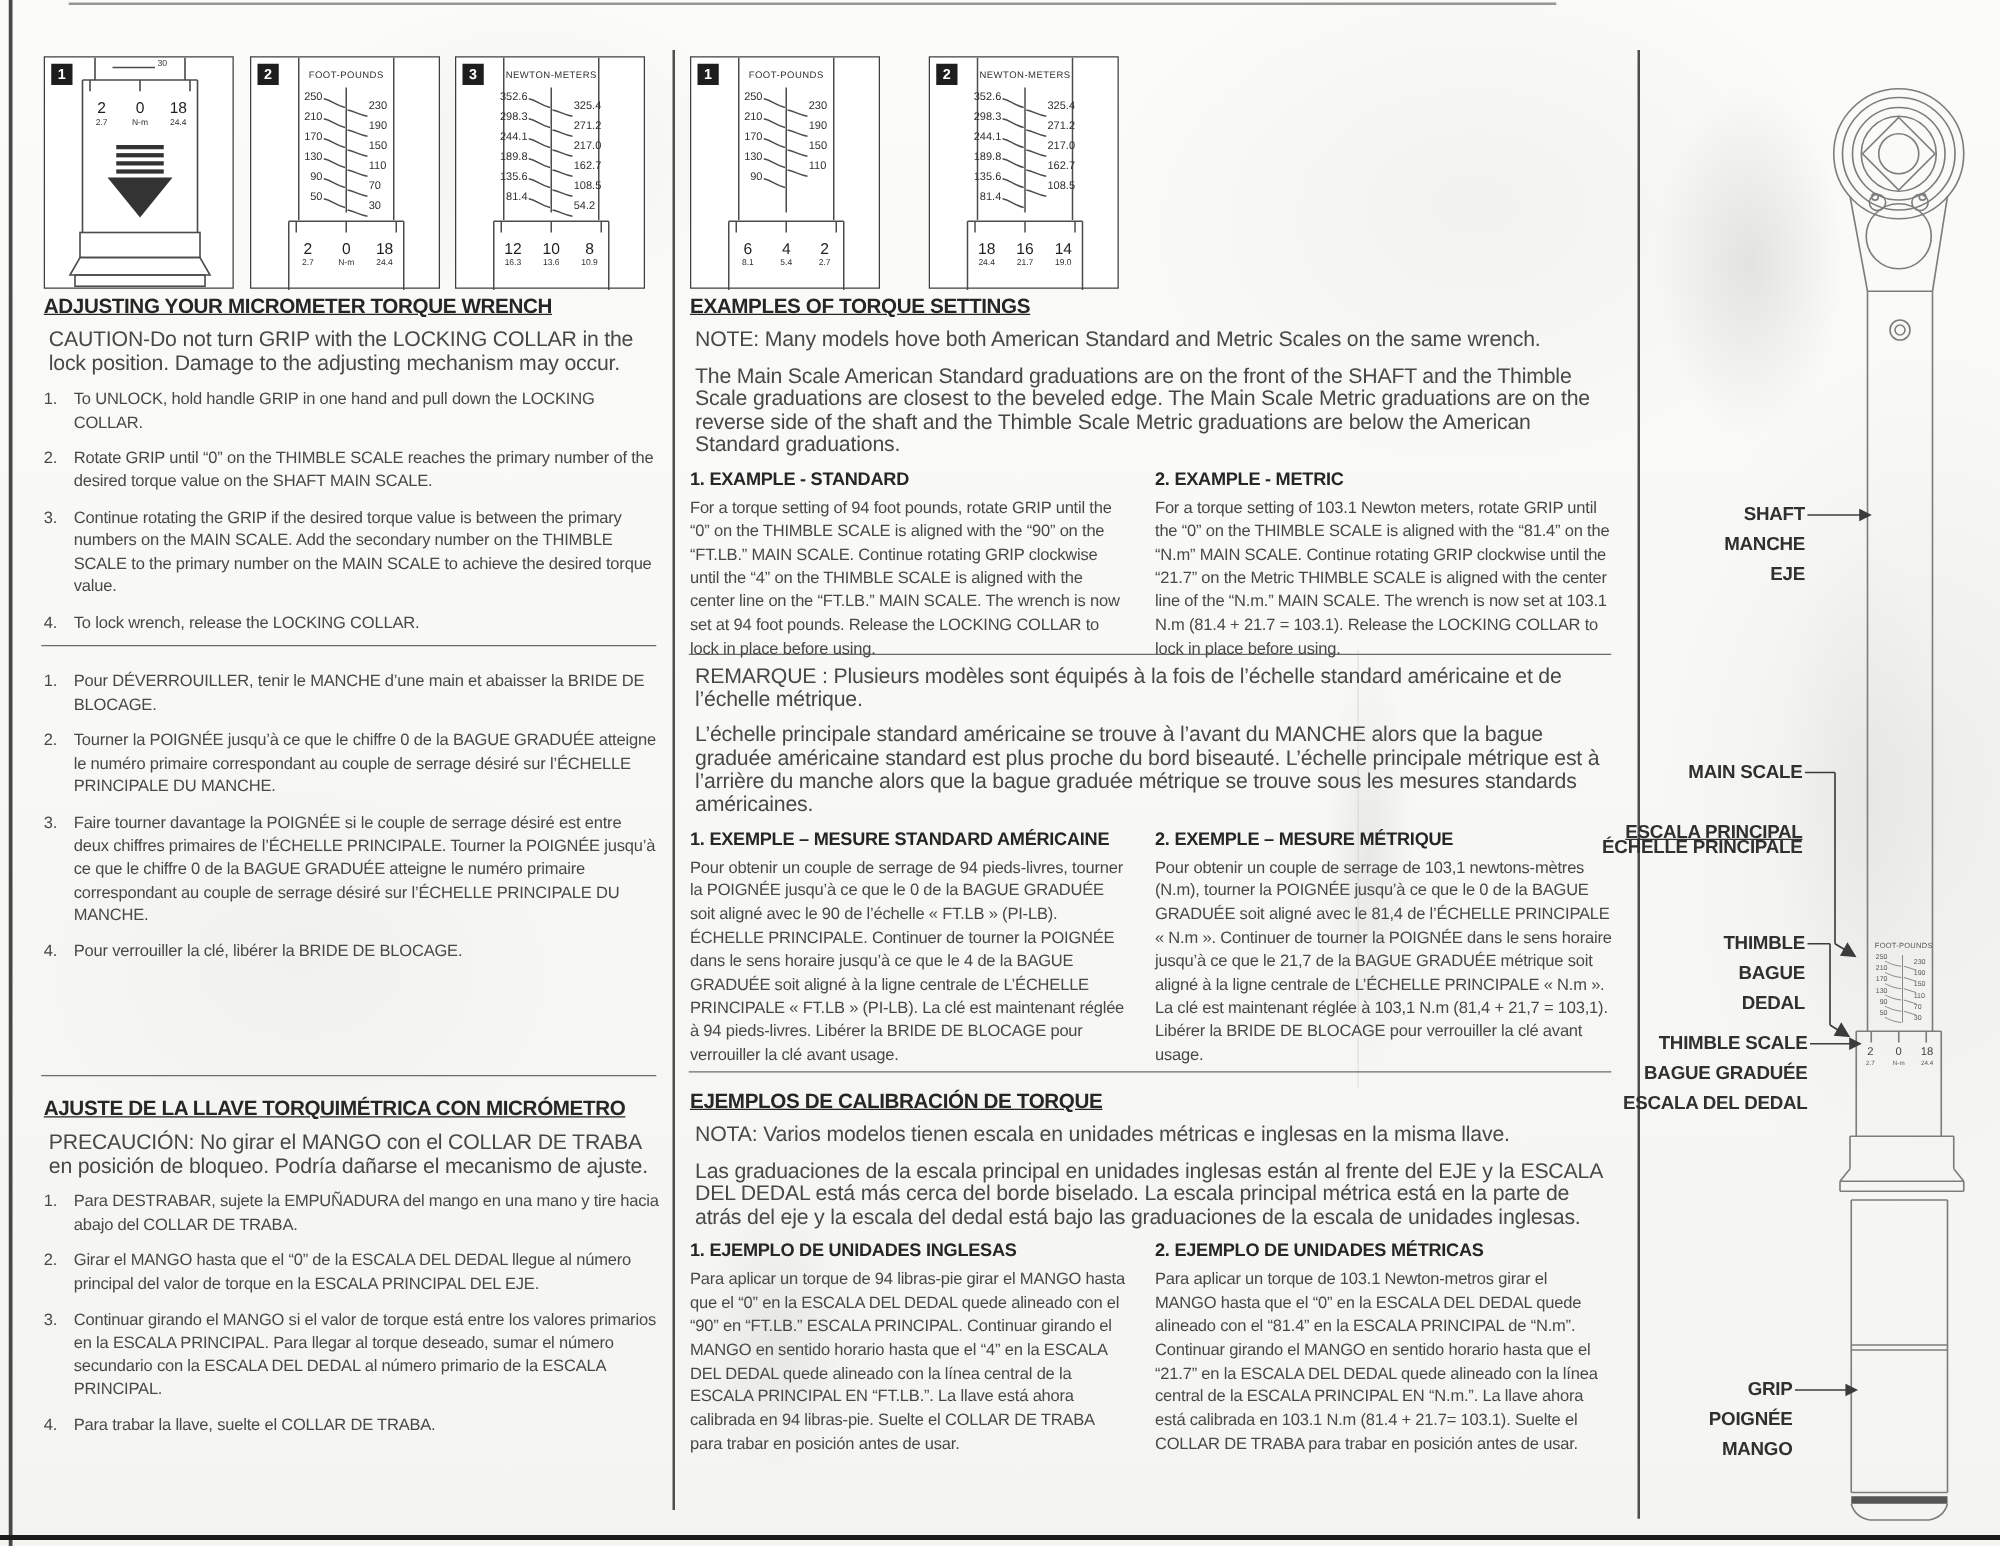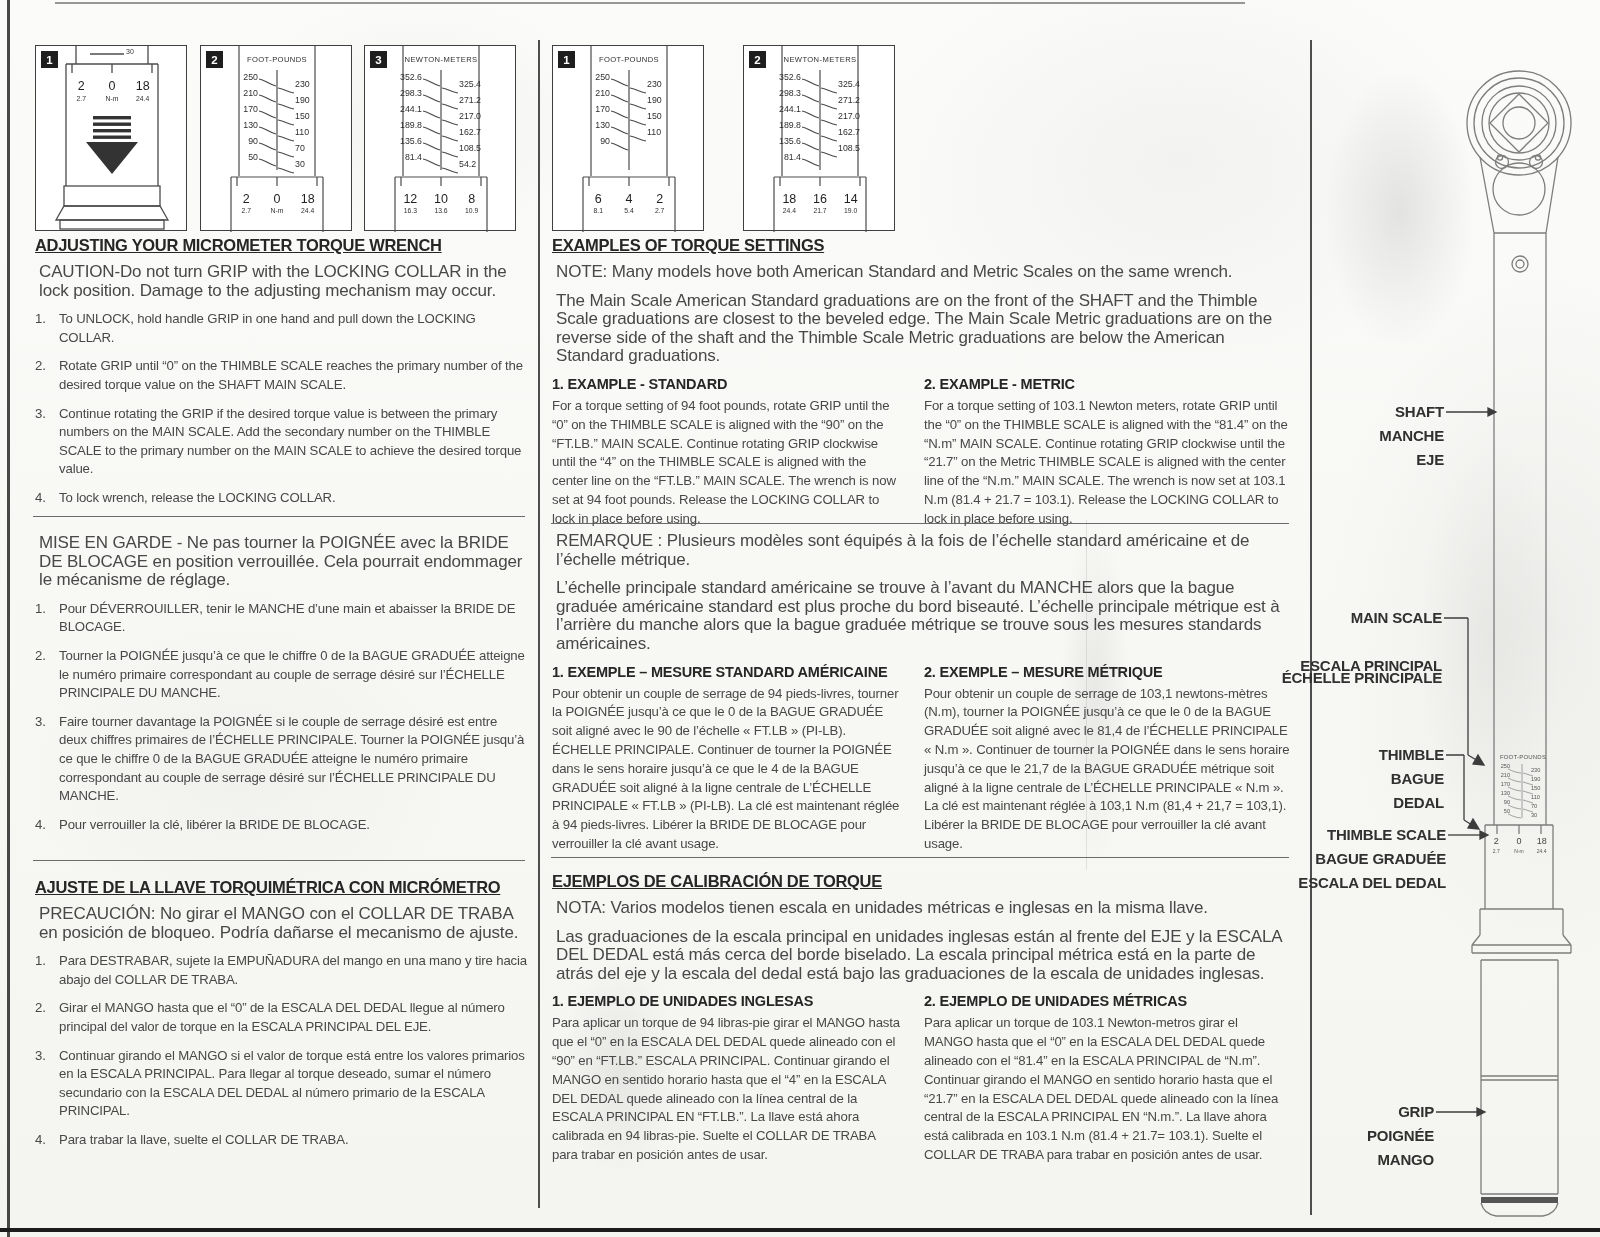--- a/index.html
+++ b/index.html
@@ -297,21 +297,20 @@
         <span class="otext">Continue rotating the GRIP if the desired torque value is between the primary numbers on the MAIN SCALE. Add the secondary number on the THIMBLE SCALE to the primary number on the MAIN SCALE to achieve the desired torque value.</span>
       </div>
       <div class="oitem">
         <span class="onum">4.</span>
         <span class="otext">To lock wrench, release the LOCKING COLLAR.</span>
       </div>
     </div>
 </section>
 
 <section style="left:35px;top:534px;width:492px;">
-  <p class="caution">MISE EN GARDE - Ne pas tourner la POIGNÉE avec la BRIDE DE BLOCAGE en position verrouillée. Cela pourrait endommager le mécanisme de réglage.</p>
   <div class="olist">
 
   <div class="oitem">
         <span class="onum">1.</span>
         <span class="otext">Pour DÉVERROUILLER, tenir le MANCHE d’une main et abaisser la BRIDE DE BLOCAGE.</span>
       </div>
       <div class="oitem">
         <span class="onum">2.</span>
         <span class="otext">Tourner la POIGNÉE jusqu’à ce que le chiffre 0 de la BAGUE GRADUÉE atteigne le numéro primaire correspondant au couple de serrage désiré sur l’ÉCHELLE PRINCIPALE DU MANCHE.</span>
       </div>
@@ -481,21 +480,21 @@
       <span>24.4</span>
     </div>
 </div>
 
 <div class="wlabel" style="right:156px;top:403px;">SHAFT</div>
 <div class="wlabel" style="right:156px;top:427px;">MANCHE</div>
 <div class="wlabel" style="right:156px;top:451px;">EJE</div>
 
 <div class="wlabel" style="right:158px;top:609px;">MAIN SCALE</div>
 <div class="wlabel" style="right:158px;top:633px;margin-top:36px;">ÉCHELLE PRINCIPALE</div>
-<div class="wlabel" style="right:158px;top:657px;">ESCALA PRINCIPAL</div>
+<div class="wlabel" style="right:158px;top:657px;text-decoration:underline;">ESCALA PRINCIPAL</div>
 
 <div class="wlabel" style="right:156px;top:746px;">THIMBLE</div>
 <div class="wlabel" style="right:156px;top:770px;">BAGUE</div>
 <div class="wlabel" style="right:156px;top:794px;">DEDAL</div>
 
 <div class="wlabel" style="right:154px;top:826px;">THIMBLE SCALE</div>
 <div class="wlabel" style="right:154px;top:850px;">BAGUE GRADUÉE</div>
 <div class="wlabel" style="right:154px;top:874px;">ESCALA DEL DEDAL</div>
 
 <div class="wlabel" style="right:166px;top:1103px;">GRIP</div>

